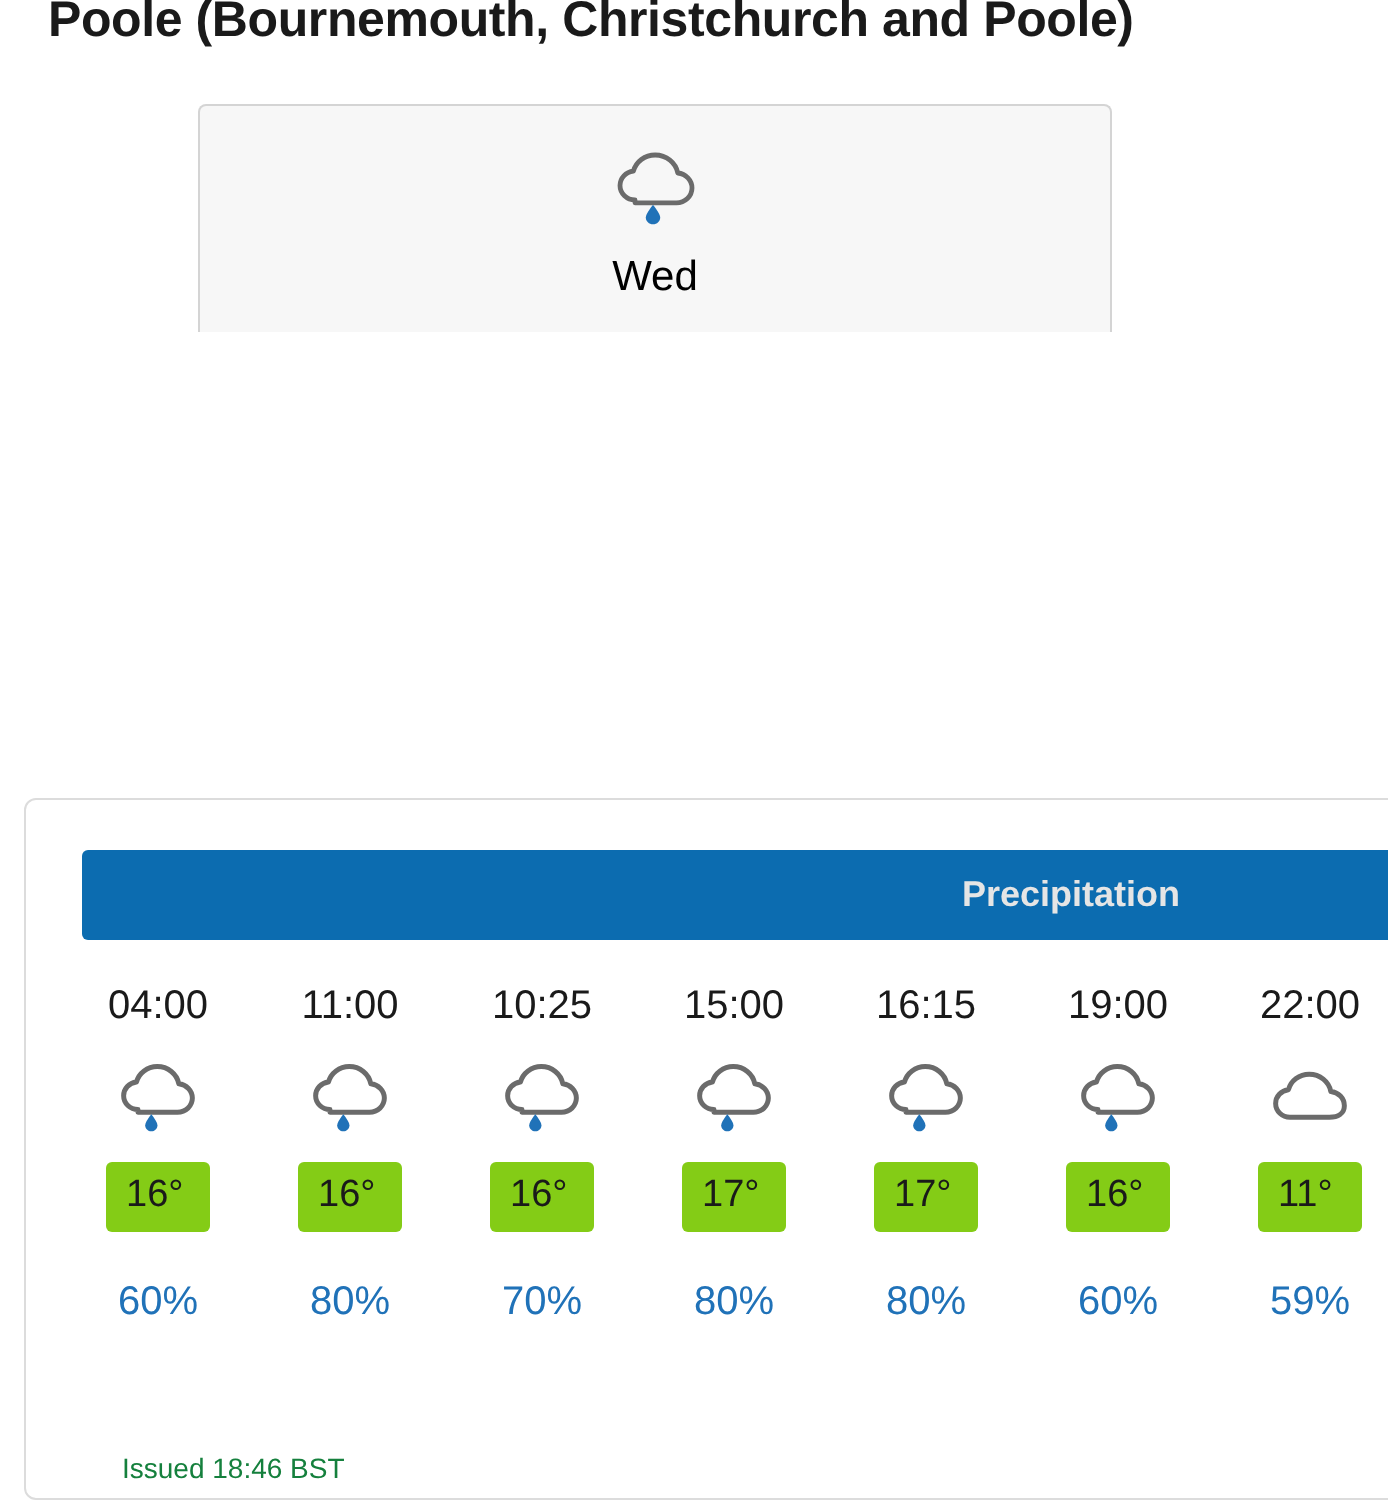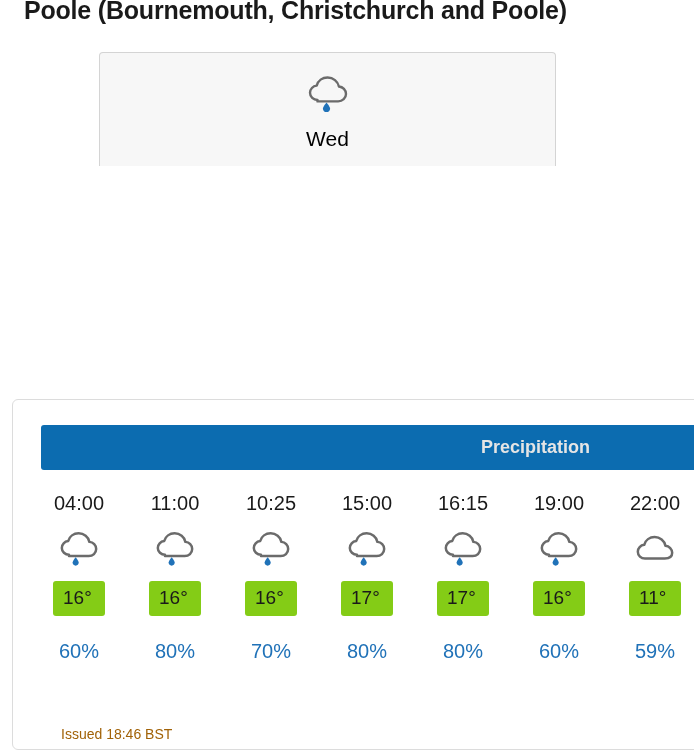--- a/index.html
+++ b/index.html
@@ -183,21 +183,21 @@
   .hour-precip {
     margin-top: 24px;
     color: #2072b8;
     font-size: 20px;
   }
 
   .issued {
     position: absolute;
     left: 48px; top: 326px;
     font-size: 14px;
-    color: #a16207;
+    color: #15803d;
   }
 </style>
 </head>
 <body>
 
 <div class="page">
 
   <div class="title">Poole (Bournemouth, Christchurch and Poole)</div>
 
   <div class="day-card">

